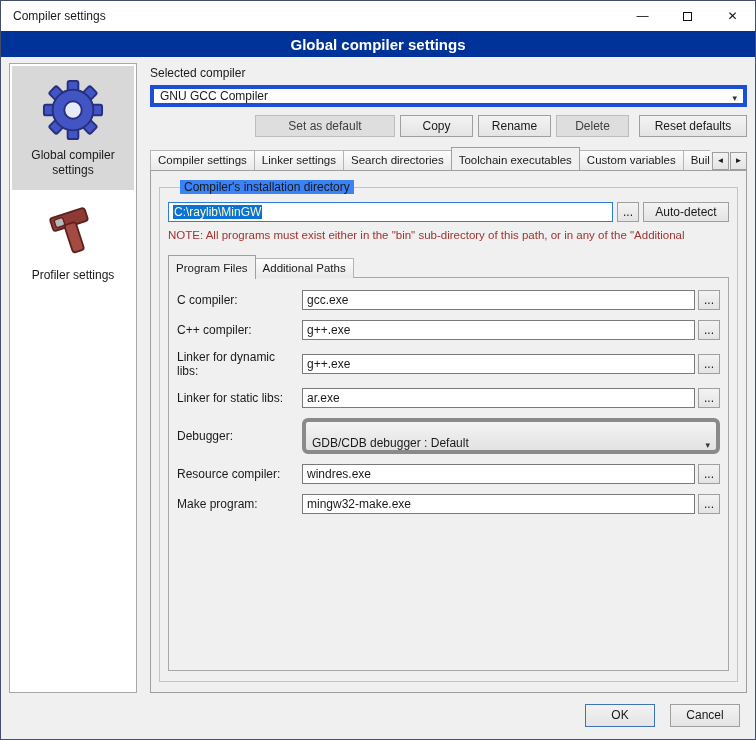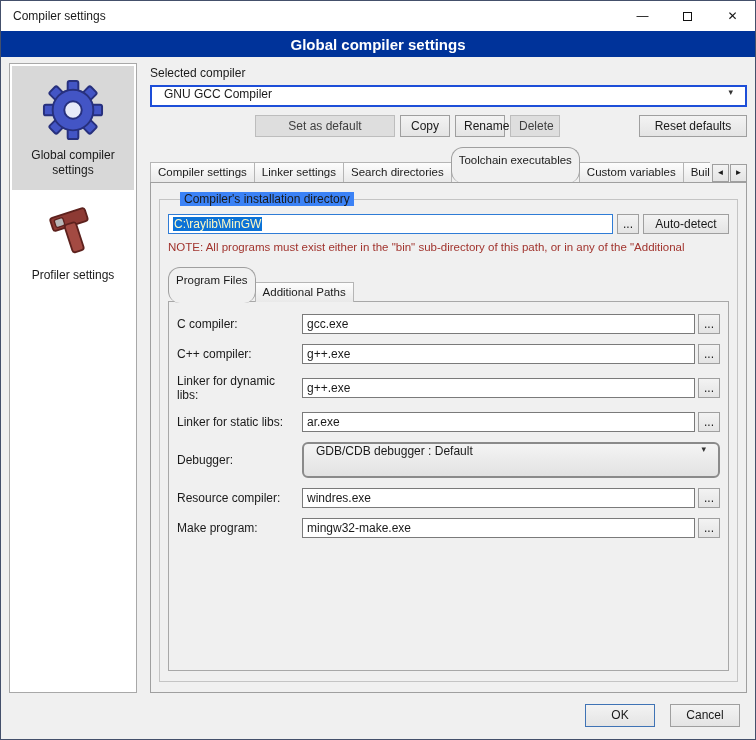--- a/index.html
+++ b/index.html
@@ -22,40 +22,40 @@
   
   .sidebar { width:128px; flex:none; background:#ffffff; border:1px solid #a8a8a8; display:flex; flex-direction:column; padding:2px; overflow:hidden; }
   .side-item { display:flex; flex-direction:column; align-items:center; gap:7px; padding:13px 4px 12px; text-align:center; line-height:1.25; cursor:default; }
   .side-item.selected { background:#d8d8d8; }
   .side-item svg { flex:none; }
 
   
   .main { flex:1; display:flex; flex-direction:column; min-width:0; }
   .sec-label { margin:3px 0 5px; }
 
-  .combo { background:#fff; border:2px solid #1d4ed8; height:22px; display:flex; align-items:flex-start; padding:0 12px; justify-content:space-between; overflow:hidden; white-space:nowrap; }
+  .combo { background:#fff; border:4px solid #1d4ed8; height:22px; display:flex; align-items:flex-end; padding:0 6px; justify-content:space-between; overflow:hidden; white-space:nowrap; }
   .combo .arrow { font-size:9px; color:#333; margin-left:8px; flex:none; }
   .combo.gray { background:linear-gradient(#f4f4f4,#e2e2e2); border-color:#8a8a8a; height:36px;border-radius:6px; }
 
   .btn { background:linear-gradient(#f3f3f3,#e4e4e4); border:1px solid #9f9f9f; height:22px; font-family:"Liberation Sans",sans-serif; font-size:12px; color:#1a1a1a; padding:0 8px; cursor:default; }
   .btn.disabled { color:#404040; background:#dedede; border-color:#bdbdbd; }
   .btn.mini { width:22px; height:20px; padding:0; flex:none; line-height:10px; }
   .btn.default { border-color:#3f73b5; }
 
   .cmd-row { display:flex; gap:5px; margin-top:8px; align-items:center; }
   .cmd-spacer { width:100px; flex:none; }
   .b-setdef { width:140px; }
-  .b-copy,.b-rename,.b-delete { width:50px; }
+  .b-copy,.b-rename,.b-delete { width:73px; }
   .b-reset { margin-left:auto; width:108px; }
 
   
   .tabstrip { display:flex; align-items:flex-end; margin-top:10px; position:relative; z-index:3; }
   .tabs-scroll { flex:1; display:flex; align-items:flex-end; overflow:hidden; }
   .tab { padding:3px 7px 4px; border:1px solid #b5b5b5; border-bottom:none; background:linear-gradient(#fdfdfd,#e9e9e9); white-space:nowrap; font-size:11.5px; margin-right:-1px; cursor:default; }
-  .tab.active { background:#f0f0f0; padding-top:6px; padding-bottom:17px; position:relative; z-index:4; border-color:#9f9f9f; margin-bottom:-1px;border-radius:12px; }
+  .tab.active { background:#f0f0f0; padding-top:6px; padding-bottom:5px; position:relative; z-index:4; border-color:#9f9f9f; margin-bottom:-1px; }
   .tab-arrows { flex:none; display:flex; gap:1px; margin-left:2px; }
   .tab-arrows .btn { width:17px; height:18px; padding:0; font-size:8px; line-height:8px; }
 
   .panel { flex:1; border:1px solid #9f9f9f; background:#f0f0f0; display:flex; flex-direction:column; min-height:0; padding:4px 8px 10px; }
 
   .groupbox { position:relative; border:1px solid #c4c4c4; margin-top:12px; padding:14px 8px 10px; flex:1; display:flex; flex-direction:column; min-height:0; }
   .groupbox > .legend { position:absolute; top:-8px; left:20px; background:#3b82f6; padding:0 4px; }
 
   .dir-row { display:flex; gap:4px; align-items:center; }
   .textbox { background:#fff; border:1px solid #7a7a7a; height:20px; display:flex; align-items:center; padding:0 4px; overflow:hidden; white-space:nowrap; flex:1; }

